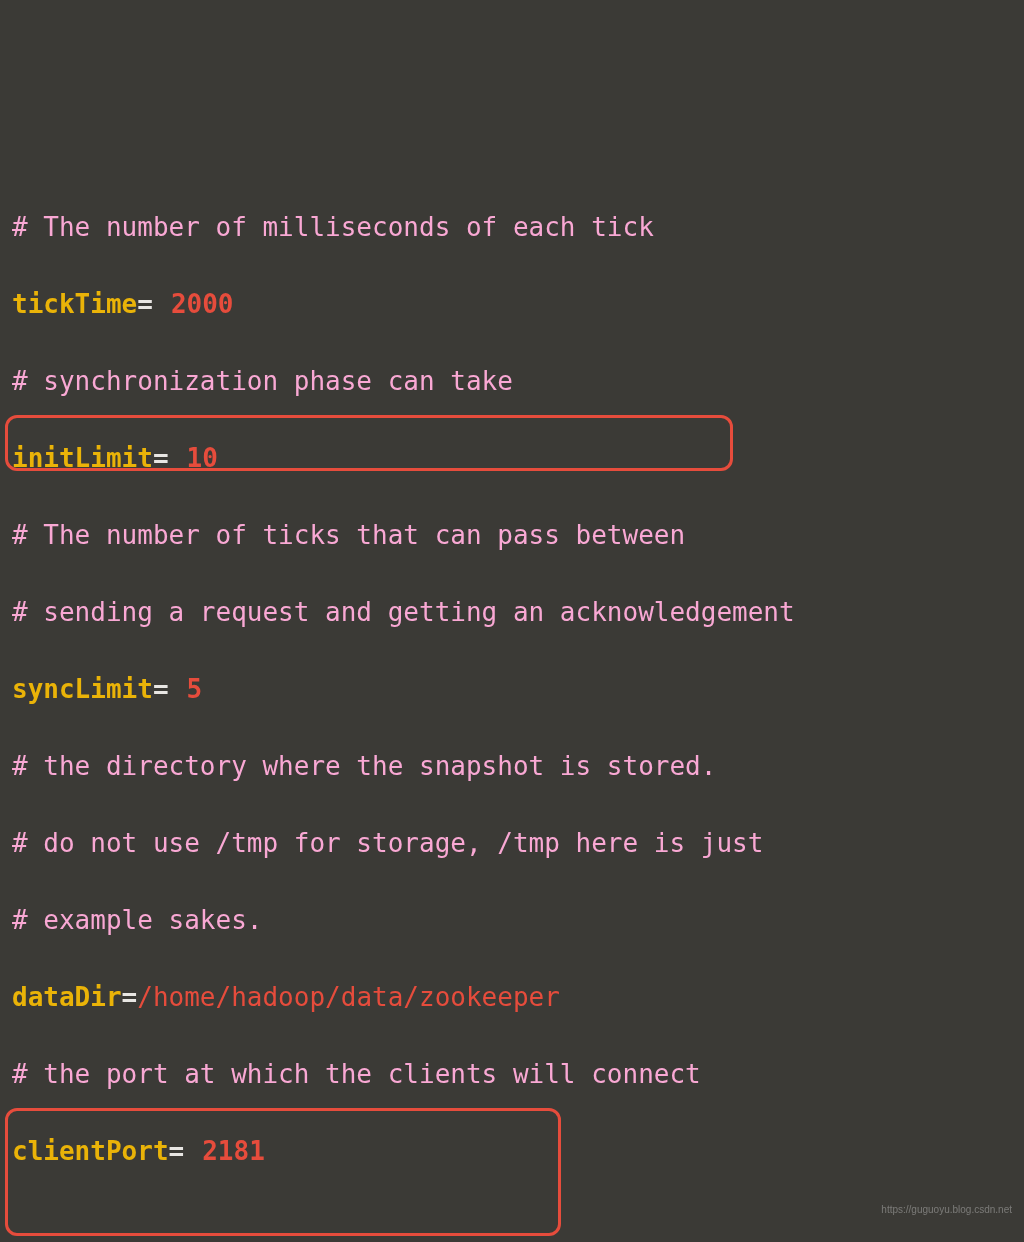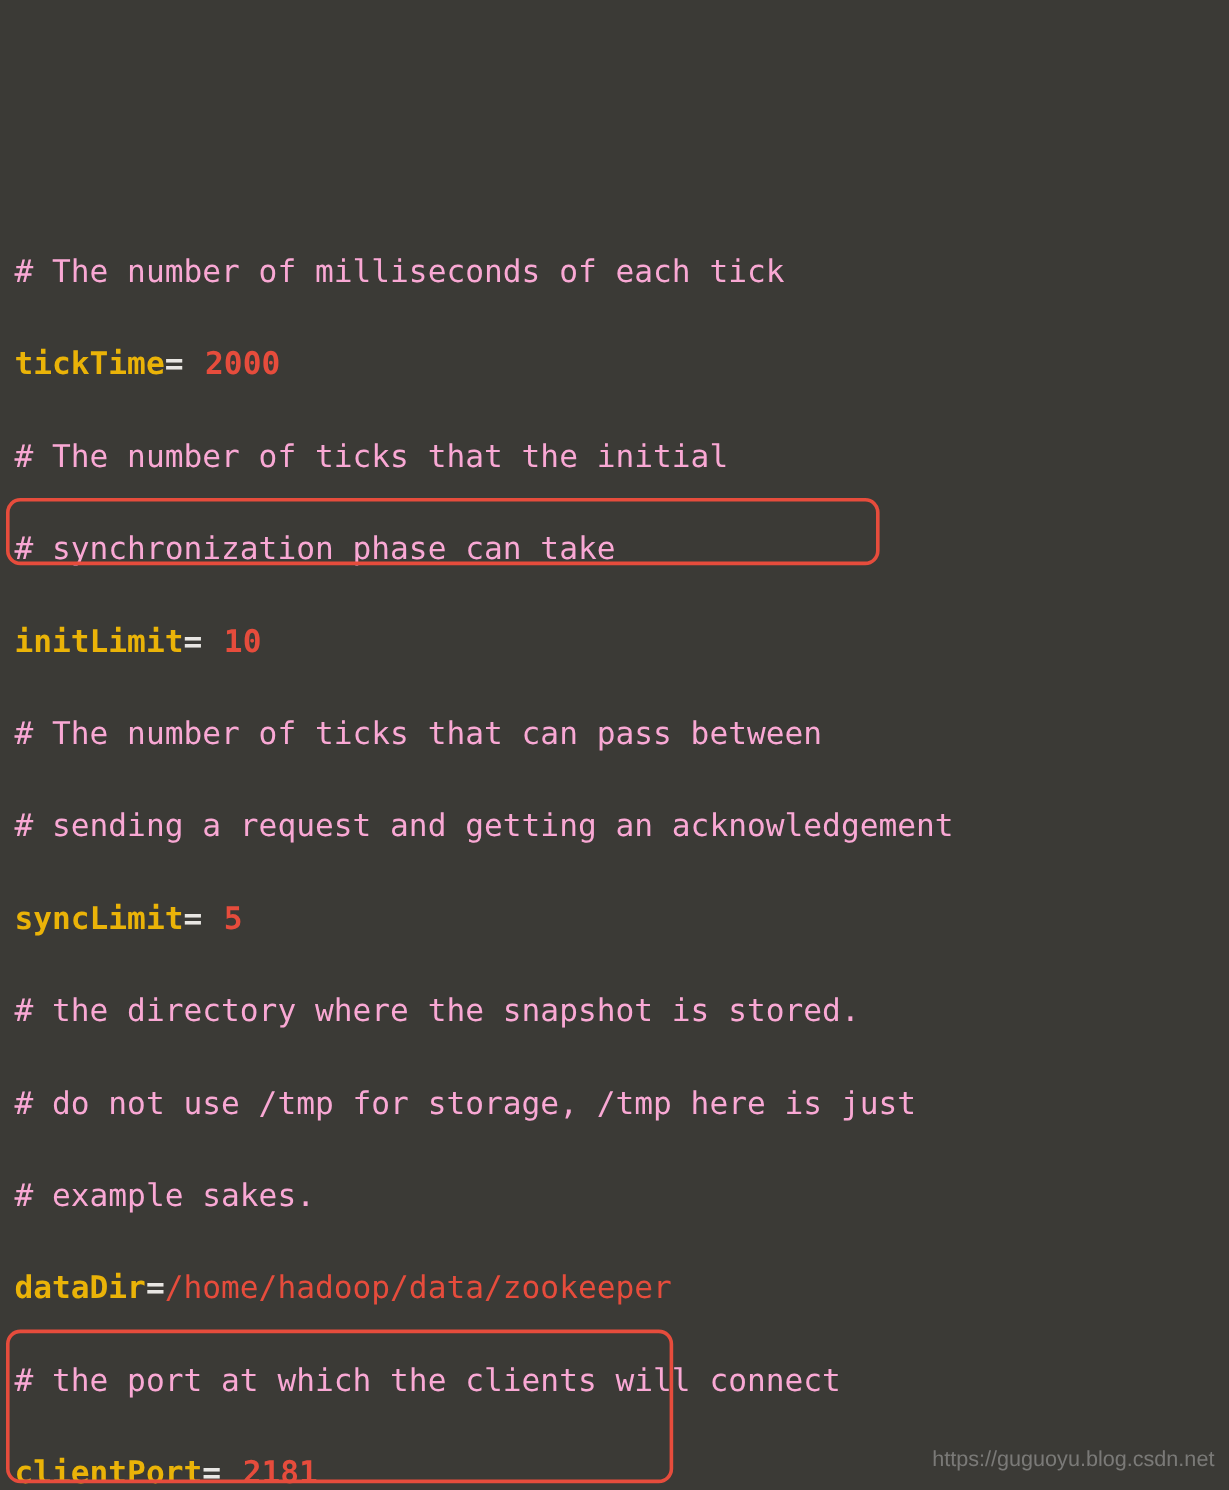--- a/index.html
+++ b/index.html
@@ -34,42 +34,41 @@
       height: 56px;
     }
     .box-2 {
       left: 5px;
       top: 1108px;
       width: 556px;
       height: 128px;
     }
     .watermark {
       position: absolute;
-      bottom: 12px;
+      bottom: 24px;
       right: 12px;
       color: rgba(200,200,200,0.45);
-      font-size: 18px;
+      font-size: 10px;
       font-family: sans-serif;
       z-index: 20;
       text-align: center;
     }
     .code-container {
       position: relative;
     }
     .line { display: block; }
   </style>
 </head>
 <body>
 
 
 
 <div class="code-container">
 <span class="line"><span class="comment"># The number of milliseconds of each tick</span></span>
 <span class="line"><span class="key">tickTime</span><span class="equals">=</span><span class="value-num">2000</span></span>
-<span class="line"><span class="comment"># The number of ticks that the initial</span></span>
 <span class="line"><span class="comment"># synchronization phase can take</span></span>
 <span class="line"><span class="key">initLimit</span><span class="equals">=</span><span class="value-num">10</span></span>
 <span class="line"><span class="comment"># The number of ticks that can pass between</span></span>
 <span class="line"><span class="comment"># sending a request and getting an acknowledgement</span></span>
 <span class="line"><span class="key">syncLimit</span><span class="equals">=</span><span class="value-num">5</span></span>
 <span class="line"><span class="comment"># the directory where the snapshot is stored.</span></span>
 <span class="line"><span class="comment"># do not use /tmp for storage, /tmp here is just</span></span>
 <span class="line"><span class="comment"># example sakes.</span></span>
 <span class="line"><span class="key">dataDir</span><span class="equals">=</span><span class="value-path">/home/hadoop/data/zookeeper</span></span>
 <span class="line"><span class="comment"># the port at which the clients will connect</span></span>

